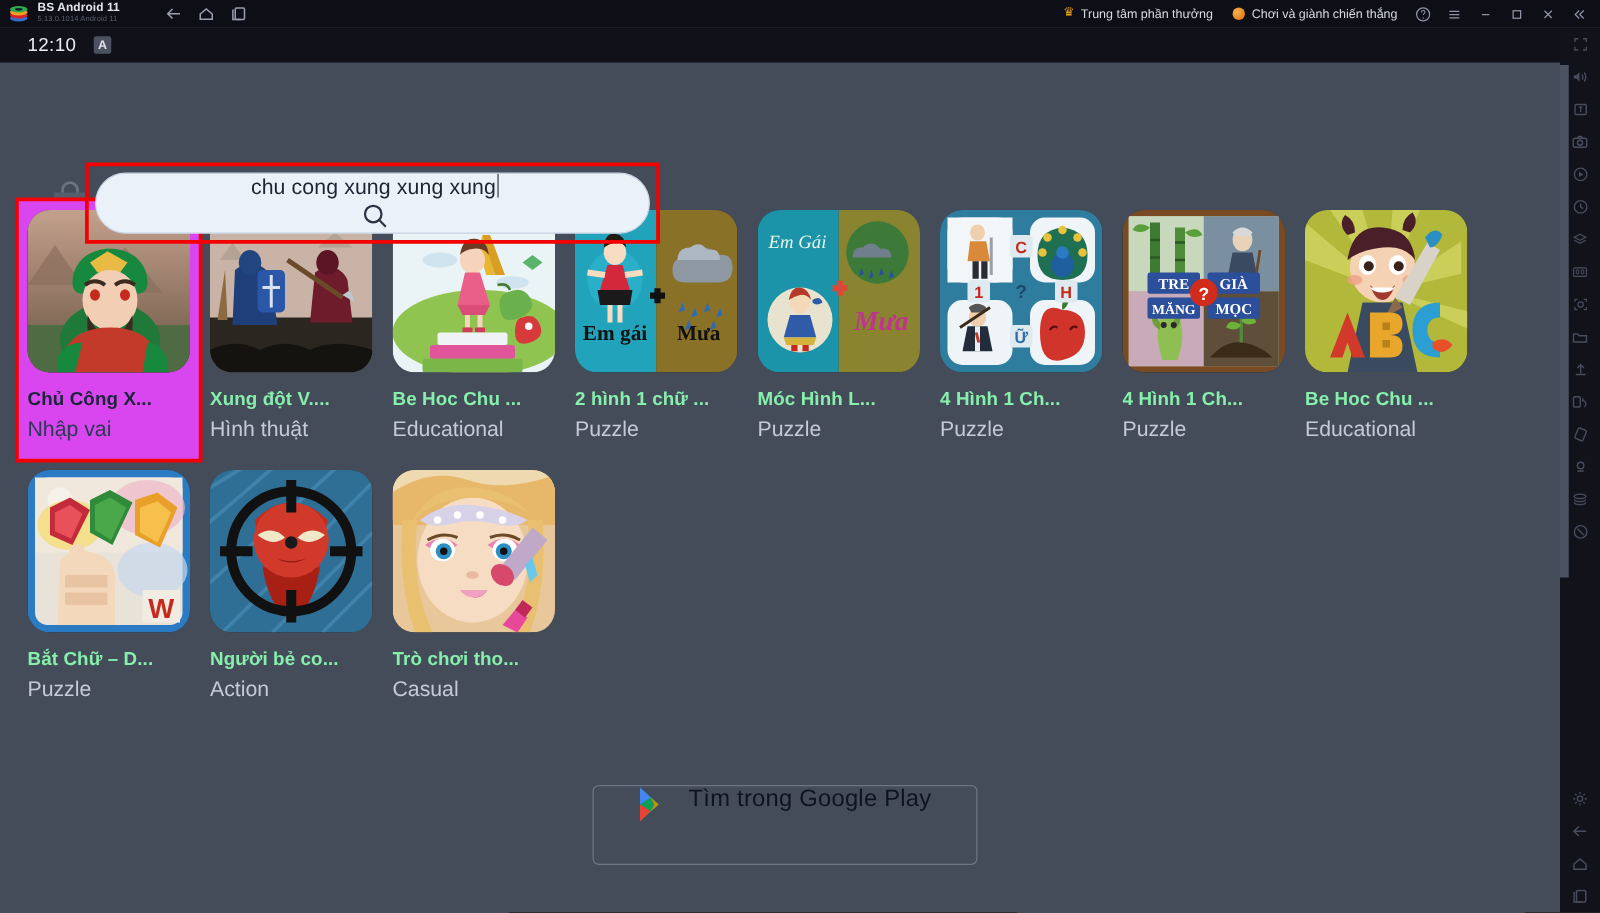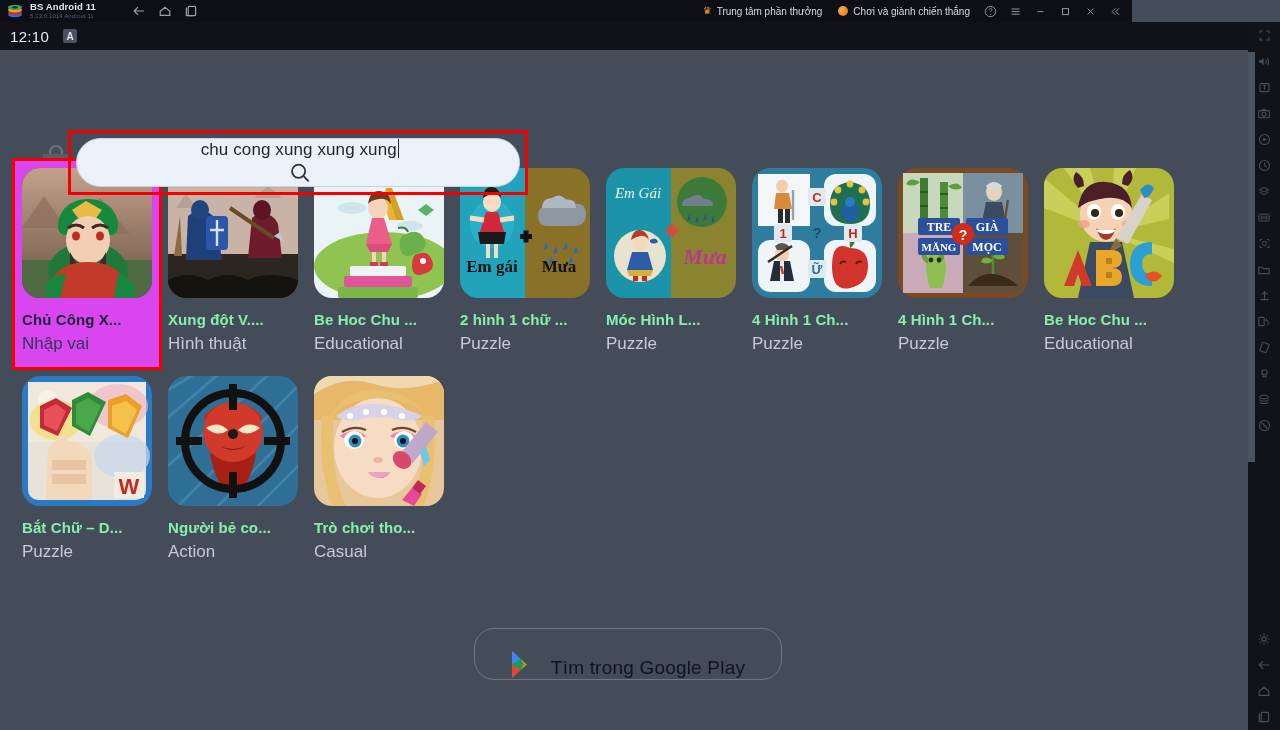--- a/index.html
+++ b/index.html
@@ -12,21 +12,21 @@
   #app {
     position: relative;
     width: 1280px; height: 730px;
     background: #454c59;
     overflow: hidden;
   }
 
   
   .titlebar {
     position: absolute; top: 0; left: 0;
-    width: 1132px; height: 22px;
+    width: 1280px; height: 22px;
     background: #0e0e17;
     display: flex; align-items: center;
     padding: 0 4px 0 6px;
     z-index: 40;
   }
   .tb-logo { width: 18px; height: 18px; position: relative; flex: 0 0 auto; margin-right: 6px; }
   .tb-titlewrap { display: flex; flex-direction: column; justify-content: center; width: 96px; }
   .tb-title { font-size: 9.5px; font-weight: bold; color: #e3e6ee; line-height: 10px; letter-spacing: .1px; }
   .tb-sub { font-size: 6px; color: #5b5f6e; line-height: 8px; letter-spacing: .1px; }
   .tb-navbtn {
@@ -50,21 +50,21 @@
     display: flex; align-items: center; justify-content: center;
     color: #8f94a6; font-size: 11px;
   }
 
   
   .statusbar {
     position: absolute; top: 22px; left: 0;
     width: 1248px; height: 28px;
     background: #111119;
     display: flex; align-items: center;
-    padding-left: 10px; gap: 14px;
+    padding-left: 22px; gap: 14px;
     z-index: 30;
   }
   .sb-clock { font-size: 15px; color: #e8eaf0; letter-spacing: .3px; }
   .sb-appicon {
     width: 14px; height: 14px; border-radius: 2px;
     background: #4b5160; color: #e2e4ec;
     font-size: 10px; font-weight: bold;
     display: flex; align-items: center; justify-content: center;
   }
 
@@ -169,24 +169,24 @@
     margin-top: 6px;
     font-size: 17px; color: #c6cad6;
     white-space: nowrap; overflow: hidden;
   }
   .card.selected .card-title { color: #1b2538; }
   .card.selected .card-cat { color: #2b3a55; }
 
   
   .gpbtn {
     position: absolute; left: 474px; top: 578px;
-    width: 308px; height: 52px;
+    width: 308px; height: 64px;
     border: 1px solid #6d7484;
-    border-radius: 20px;
-    display: flex; align-items: flex-end; justify-content: center;
+    border-radius: 5px;
+    display: flex; align-items: flex-start; justify-content: center;
     gap: 13px;
     background: transparent;
   }
   .gpbtn .label { font-size: 19px; color: #0e1420; letter-spacing: .2px; }
   .gptri { width: 27px; height: 29px; }
 </style>
 </head>
 <body>
 
 <div id="app">

